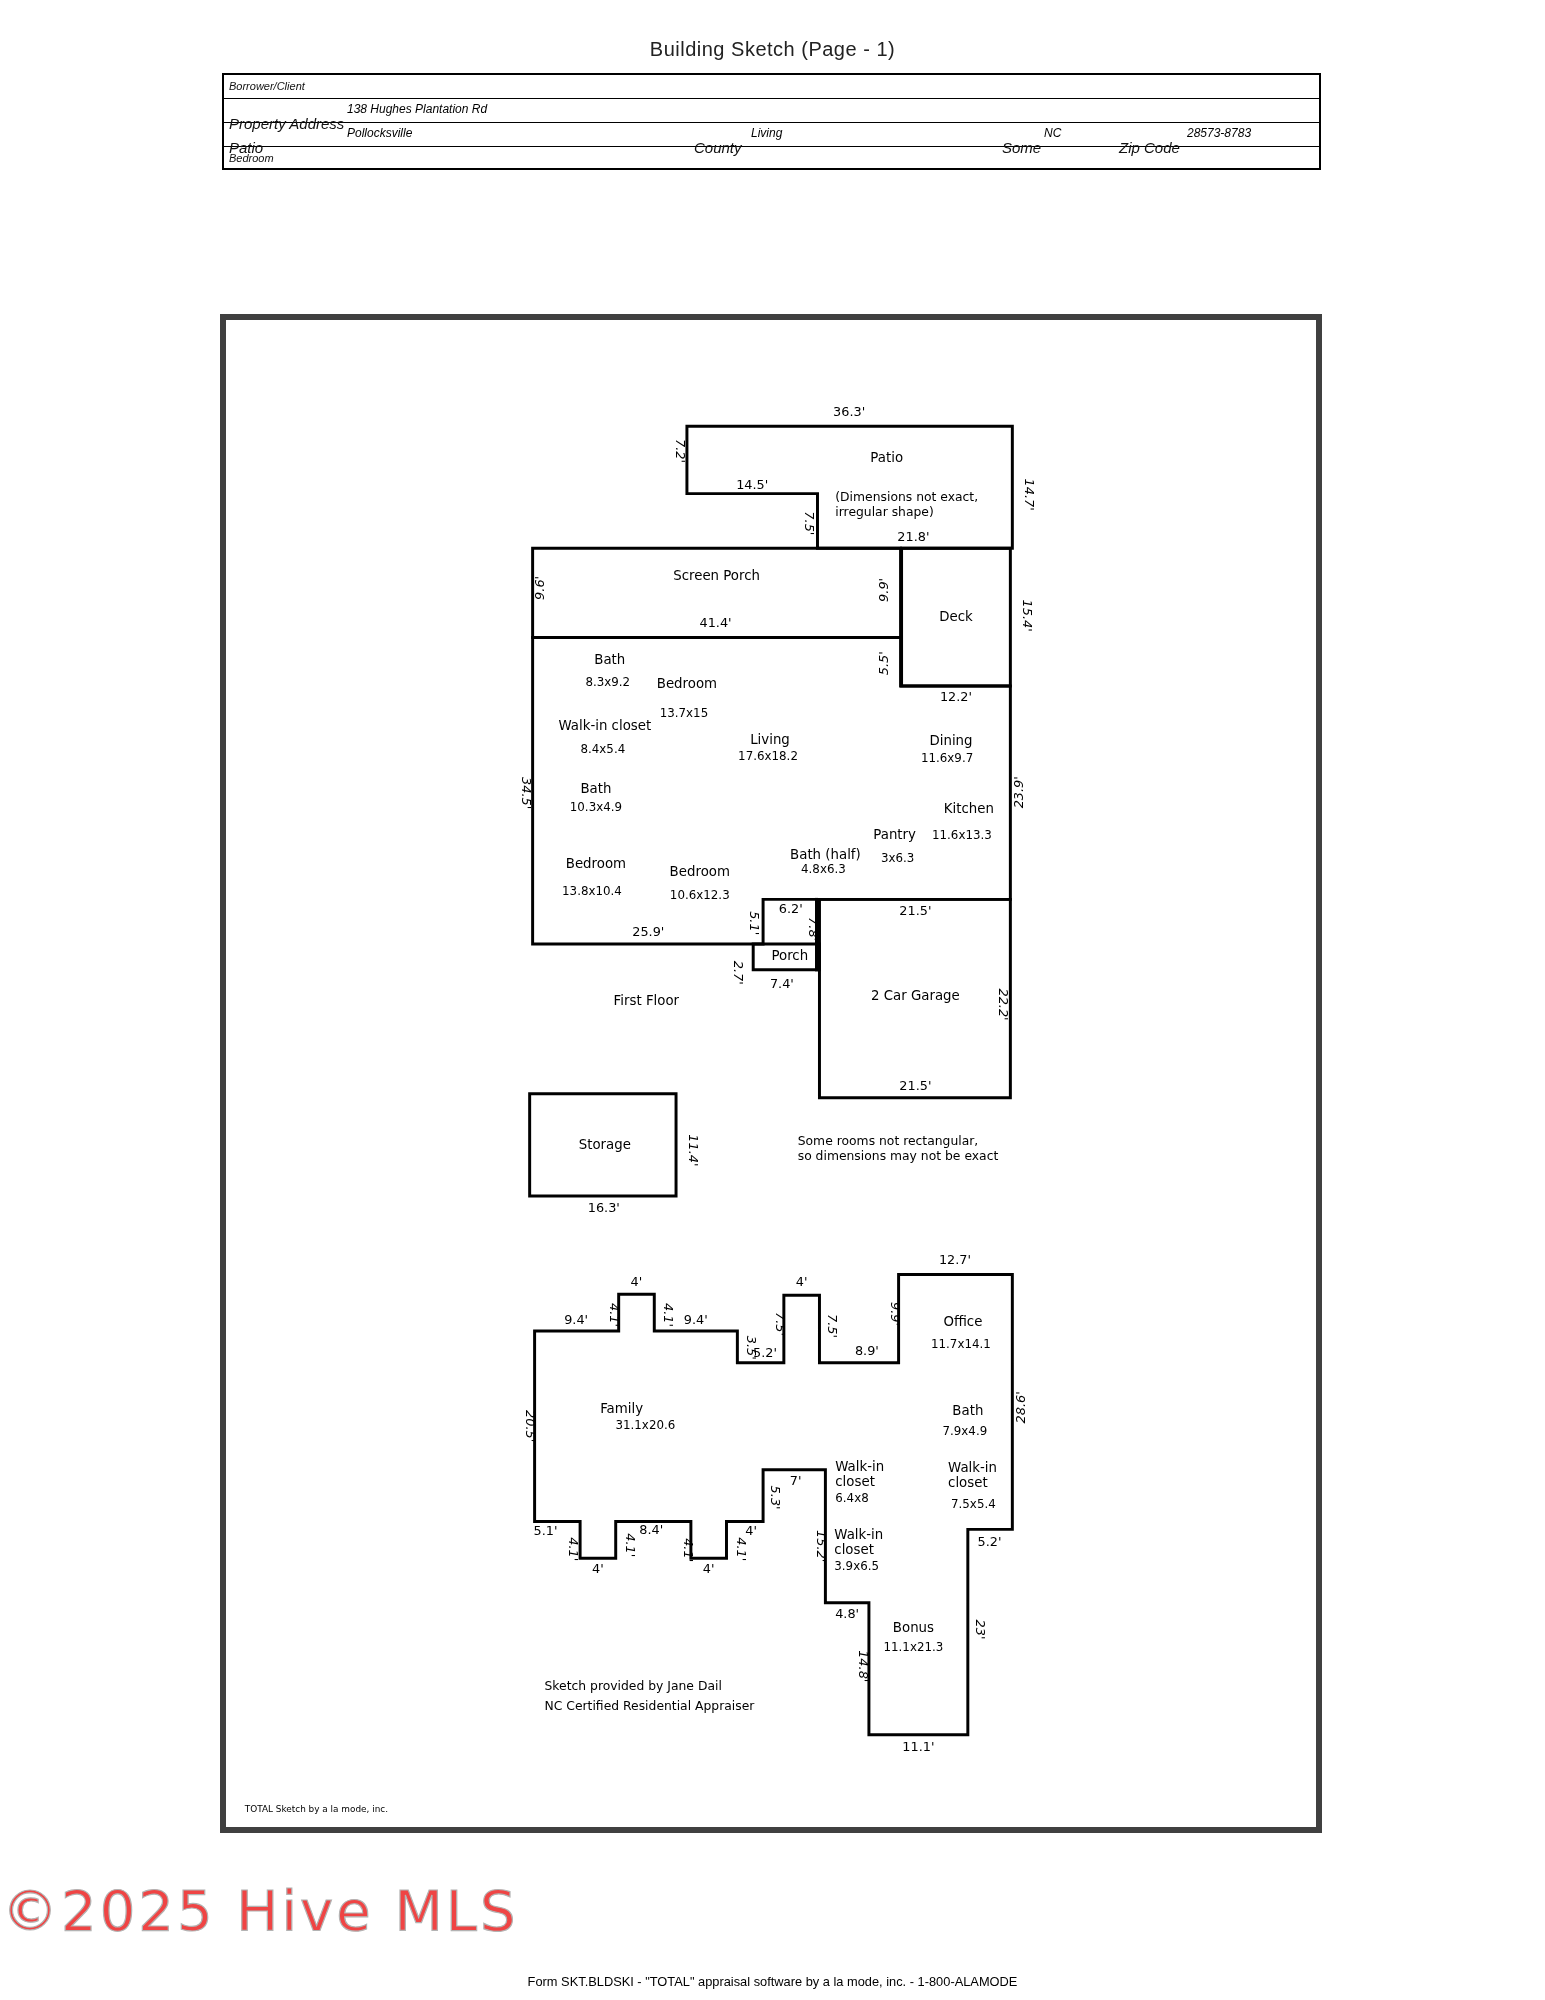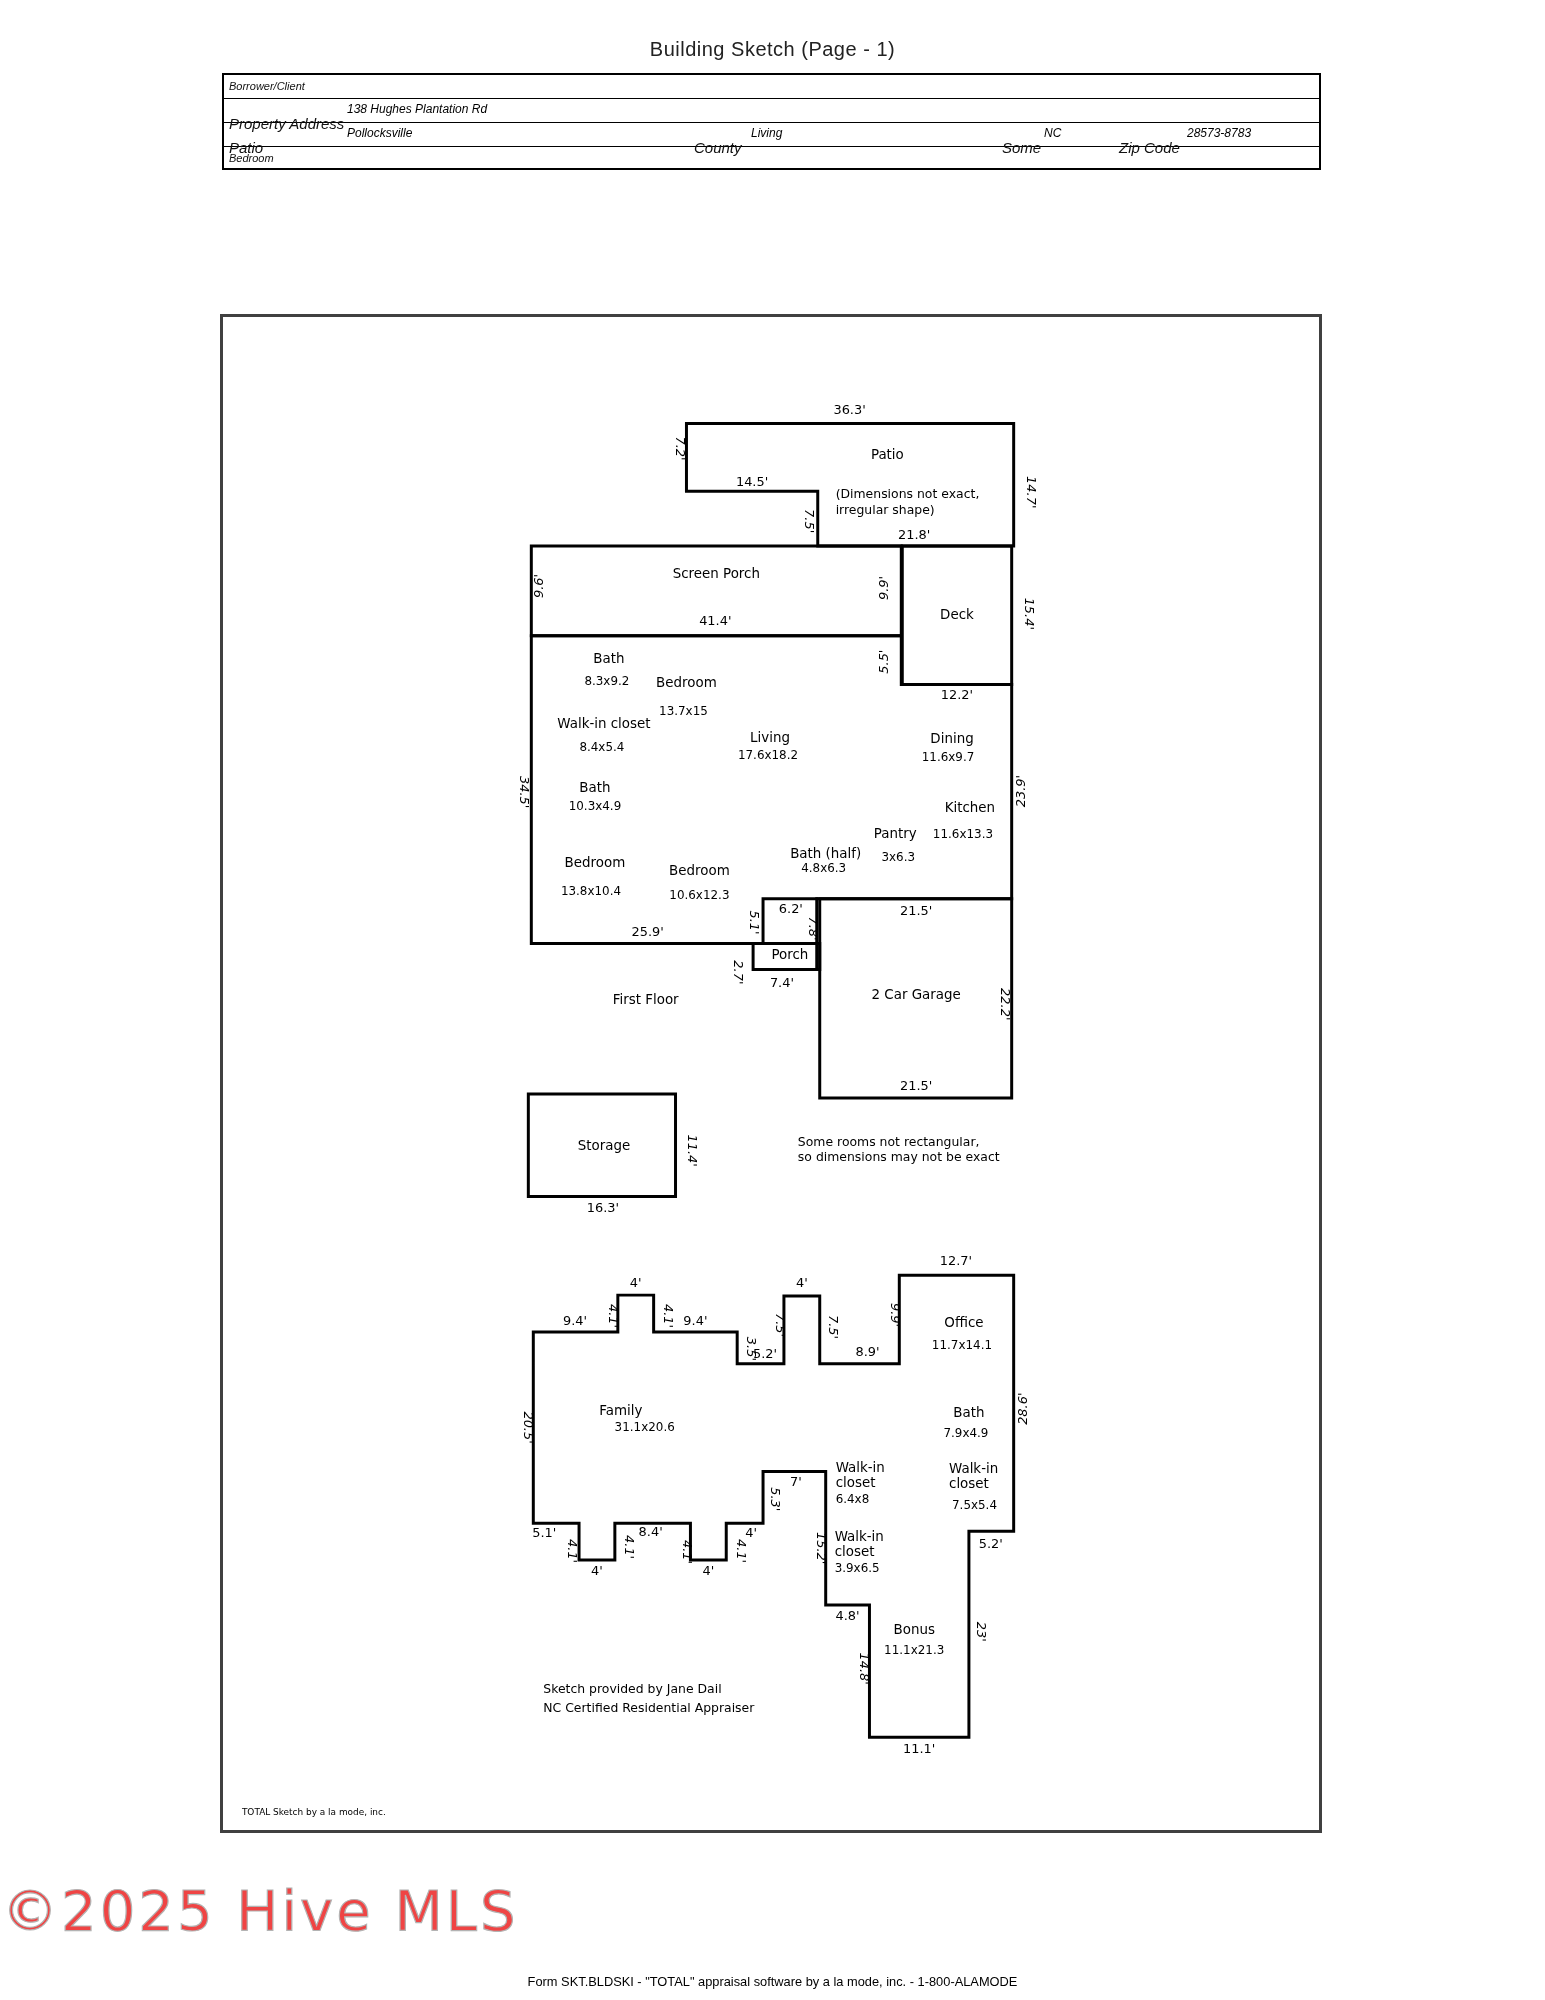--- a/index.html
+++ b/index.html
@@ -8,21 +8,21 @@
   .page-title{position:absolute;top:38px;left:0;width:1545px;text-align:center;
       font-family:Liberation Sans, sans-serif;font-size:20px;letter-spacing:.5px;color:#222;}
   .htable{position:absolute;left:222px;top:73px;width:1099px;height:97px;
       border:2px solid #000;box-sizing:border-box;background:#fff;}
   .hrow{position:relative;height:23px;border-bottom:1px solid #000;font-style:italic;}
   .hrow:last-child{border-bottom:none;}
   .hlabel{position:absolute;top:16px;left:5px;font-size:15px;color:#111;white-space:nowrap;}
   .hlabel.big{font-size:11px;top:5px;}
   .hvalue{position:absolute;top:3px;font-size:12px;color:#000;white-space:nowrap;}
   .sketchbox{position:absolute;left:220px;top:314px;width:1102px;height:1519px;
-      border:3px solid #404040;box-sizing:border-box;}
+      border:6px solid #404040;box-sizing:border-box;}
   .sketchbox svg{position:absolute;left:0;top:0;width:100%;height:100%;}
   .wall{fill:none;stroke:#000;stroke-width:3;stroke-linecap:square;}
   text.lbl{fill:#000;font-family:"DejaVu Sans",sans-serif;}
   text.dim{font-size:13px;}
   text.dim.rot{font-style:italic;}
   text.room{font-size:13.5px;}
   text.section{font-size:13.5px;}
   text.size{font-size:12px;}
   text.note{font-size:12.5px;}
   text.tiny{font-size:9px;}

